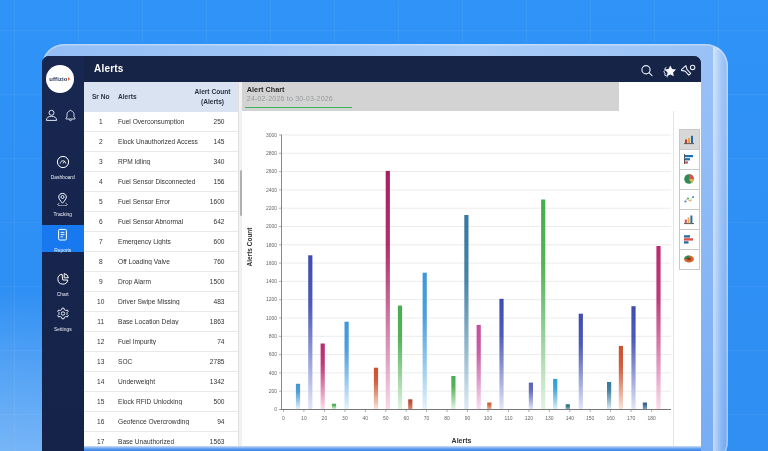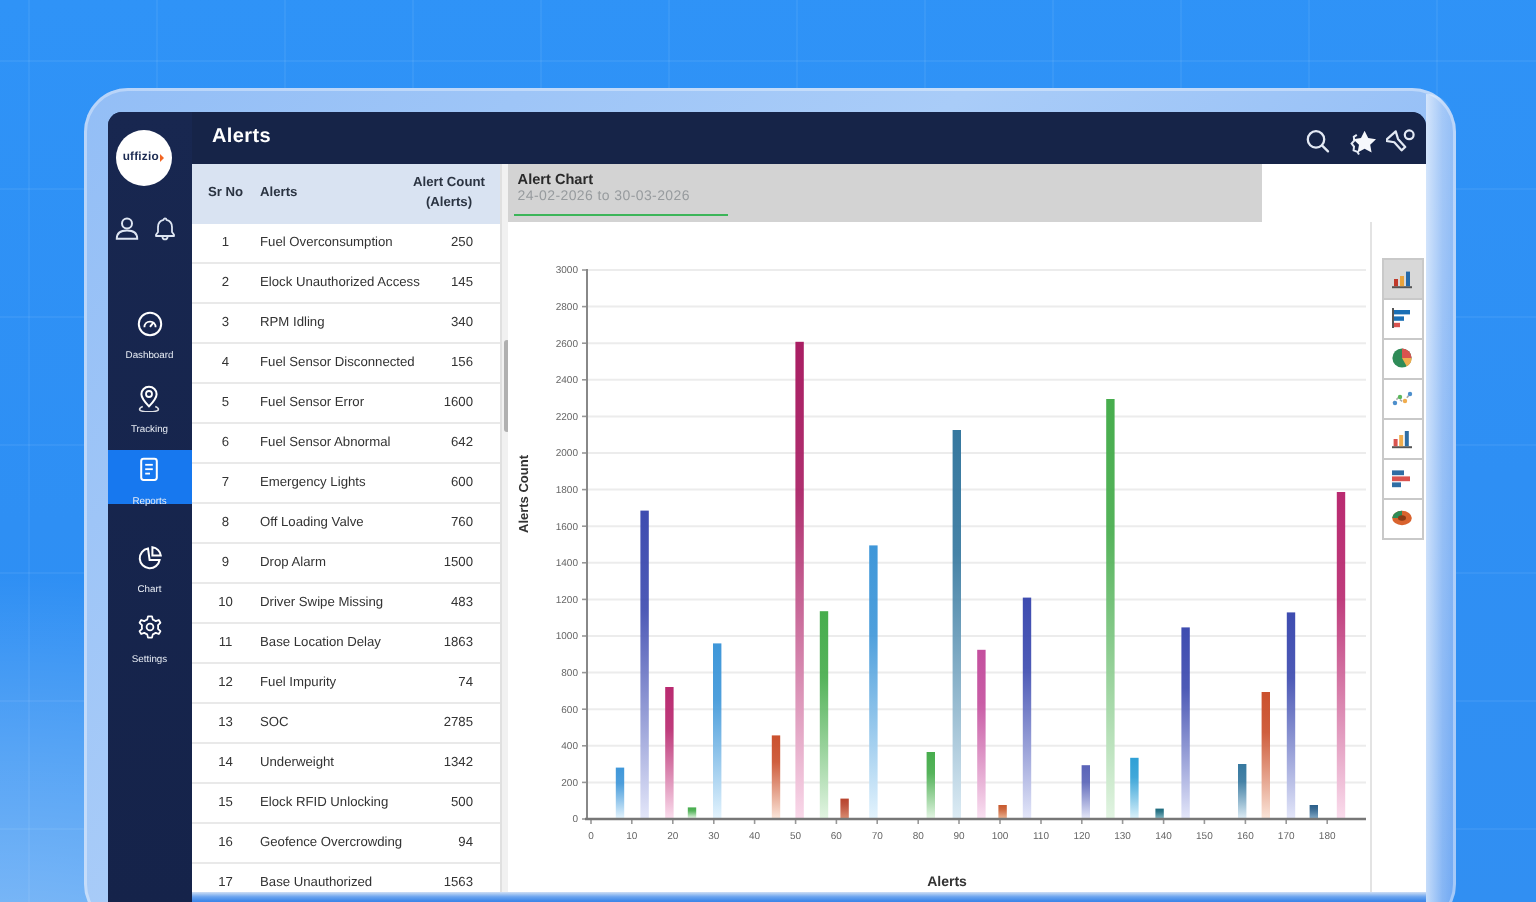--- a/index.html
+++ b/index.html
@@ -8,21 +8,21 @@
     repeating-linear-gradient(to right, transparent 0, transparent 63px, rgba(255,255,255,0.055) 63px, rgba(255,255,255,0.055) 64px),
     repeating-linear-gradient(to bottom, transparent 0, transparent 63px, rgba(255,255,255,0.055) 63px, rgba(255,255,255,0.055) 64px),
     radial-gradient(ellipse 560px 360px at 0% 118%, rgba(255,255,255,0.5), rgba(255,255,255,0.18) 45%, rgba(255,255,255,0) 68%),
     linear-gradient(178deg, #2f93f7 0%, #2e8ff4 55%, #318ff2 100%);
   background-position: -49px 0, 0 -33px, 0 0, 0 0;
 }
 #frame { position:absolute; left:41.5px; top:43.5px; width:686.5px; height:420px; border-radius:22px;
   background: linear-gradient(135deg, #93bef6 0%, #a9ccf8 40%, #92bdf6 70%, #74abf3 100%);
   box-shadow: inset 0 0 0 1.5px rgba(255,255,255,0.35);
 }
-#app { position:absolute; left:54px; top:55.5px; width:658.5px; height:396px; border-radius:7px 7px 0 0;
+#app { position:absolute; left:42px; top:55.5px; width:658.5px; height:396px; border-radius:7px 7px 0 0;
   background:#16254c; overflow:hidden; }
 
 
 #sidebar { position:absolute; left:0; top:0; width:41.5px; height:396px; background:linear-gradient(180deg,#182750 0%, #15234a 100%); }
 #logo { position:absolute; left:3.7px; top:9.9px; width:28px; height:28px; border-radius:50%; background:#fff;
   display:flex; align-items:center; justify-content:center; }
 #logo span { font-size:5.9px; font-weight:bold; color:#1c2b52; letter-spacing:0.1px; }
 #logo i { width:0; height:0; border-left:2.6px solid #f26522; border-top:2px solid transparent; border-bottom:2px solid transparent; margin-left:0.6px; }
 .sic { position:absolute; }
 .mi { position:absolute; width:41.5px; text-align:center; }

